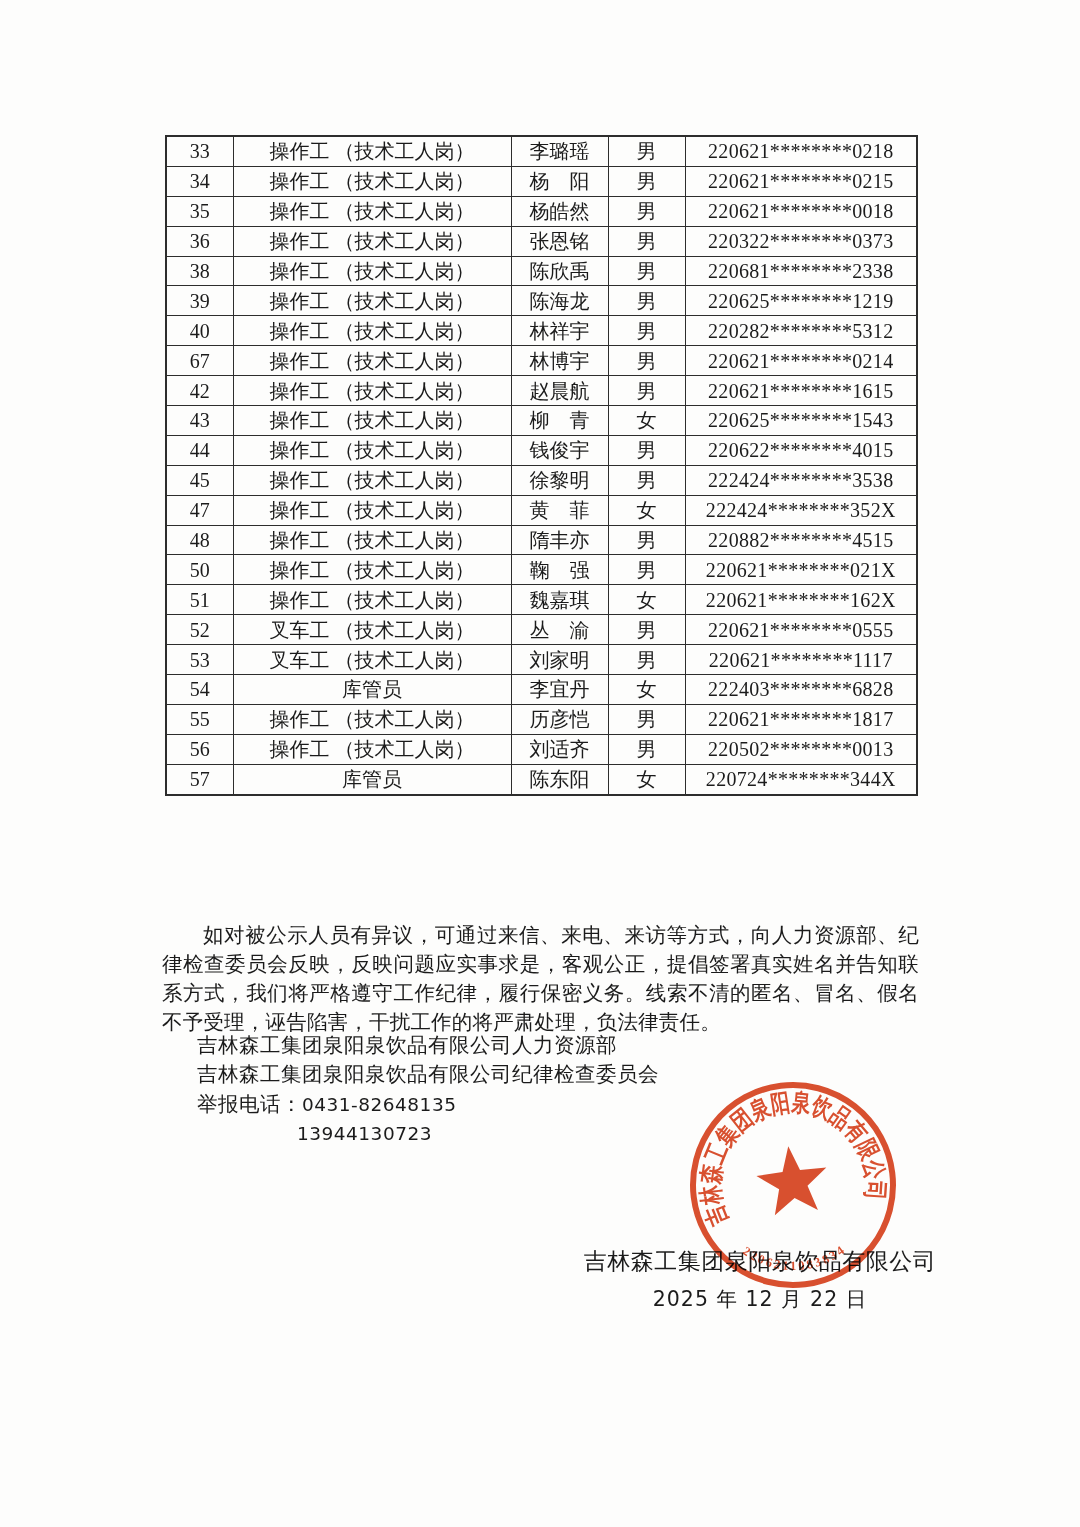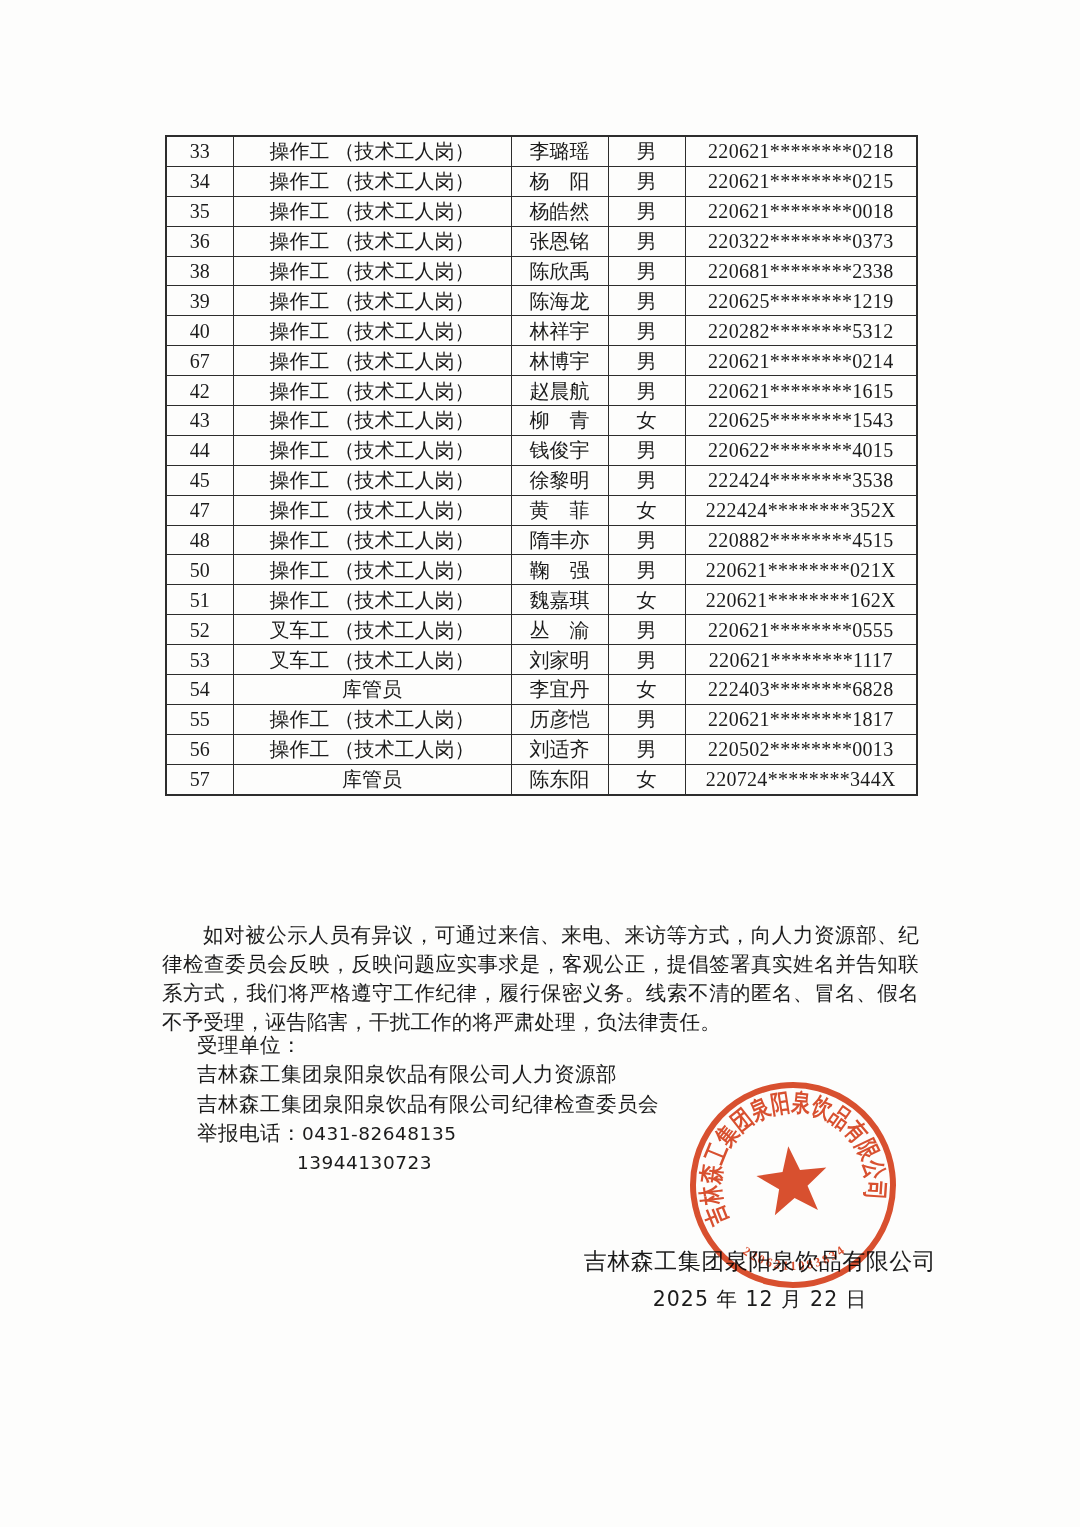--- a/index.html
+++ b/index.html
@@ -276,21 +276,20 @@
       <td class="c-gender">女</td>
       <td class="c-id">220724********344X</td>
     </tr>
 
   </tbody>
   </table>
 
   <p class="notice">如对被公示人员有异议，可通过来信、来电、来访等方式，向人力资源部、纪律检查委员会反映，反映问题应实事求是，客观公正，提倡签署真实姓名并告知联系方式，我们将严格遵守工作纪律，履行保密义务。线索不清的匿名、冒名、假名不予受理，诬告陷害，干扰工作的将严肃处理，负法律责任。</p>
 
   <div class="accept">
-    <div>受理单位：</div>
     <div>吉林森工集团泉阳泉饮品有限公司人力资源部</div>
     <div>吉林森工集团泉阳泉饮品有限公司纪律检查委员会</div>
     <div>
       <span>举报电话：</span><span class="num">0431-82648135</span>
     </div>
     <div class="phone2">
       <span class="num">13944130723</span>
     </div>
   </div>
 

